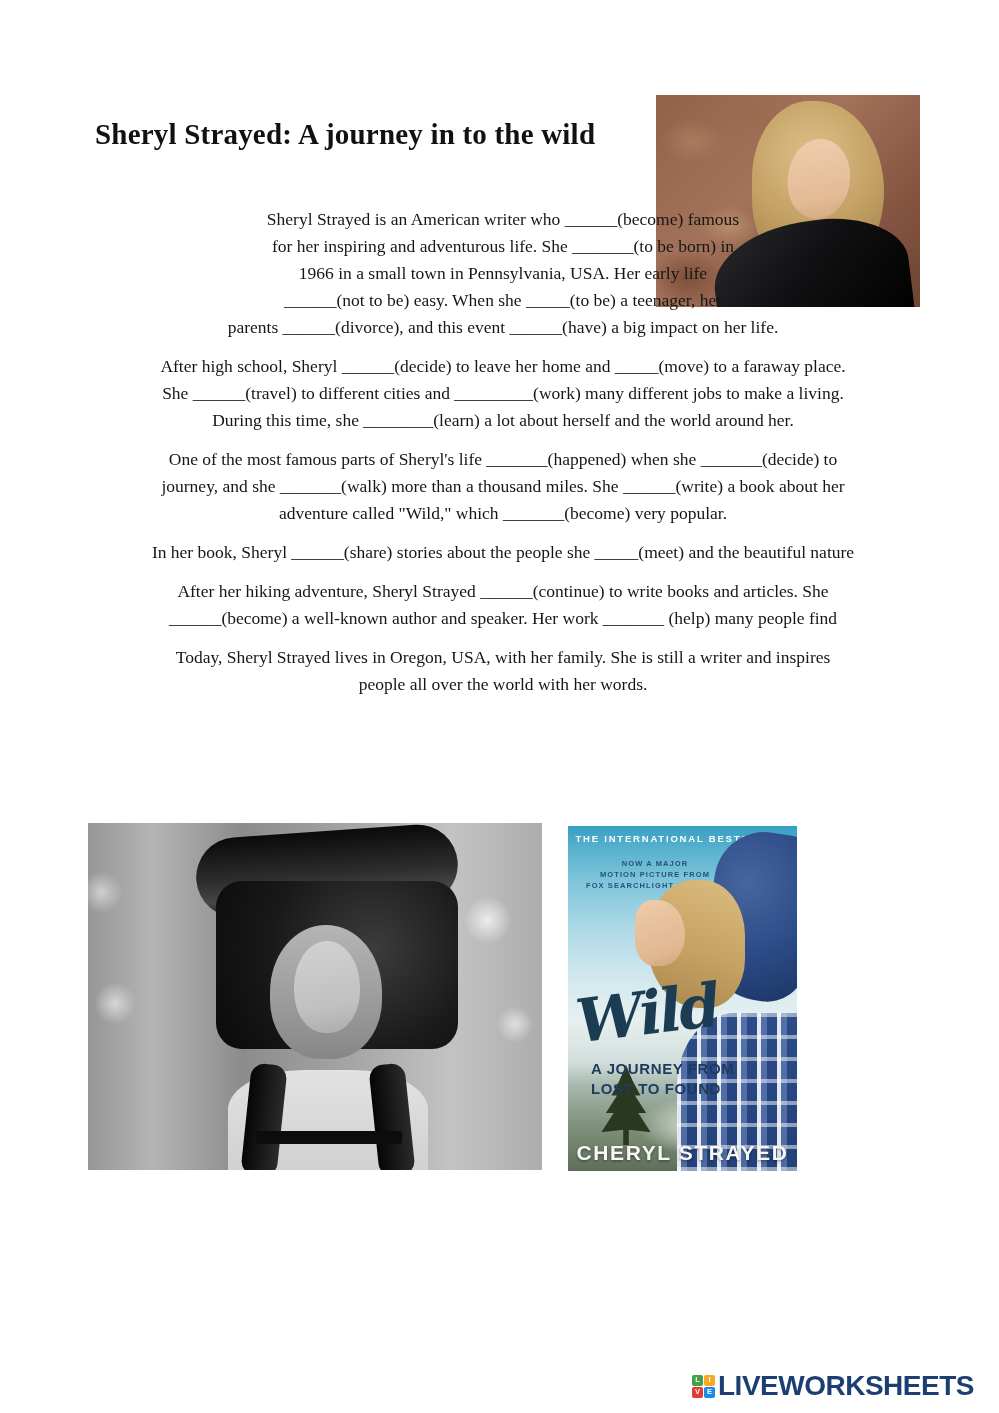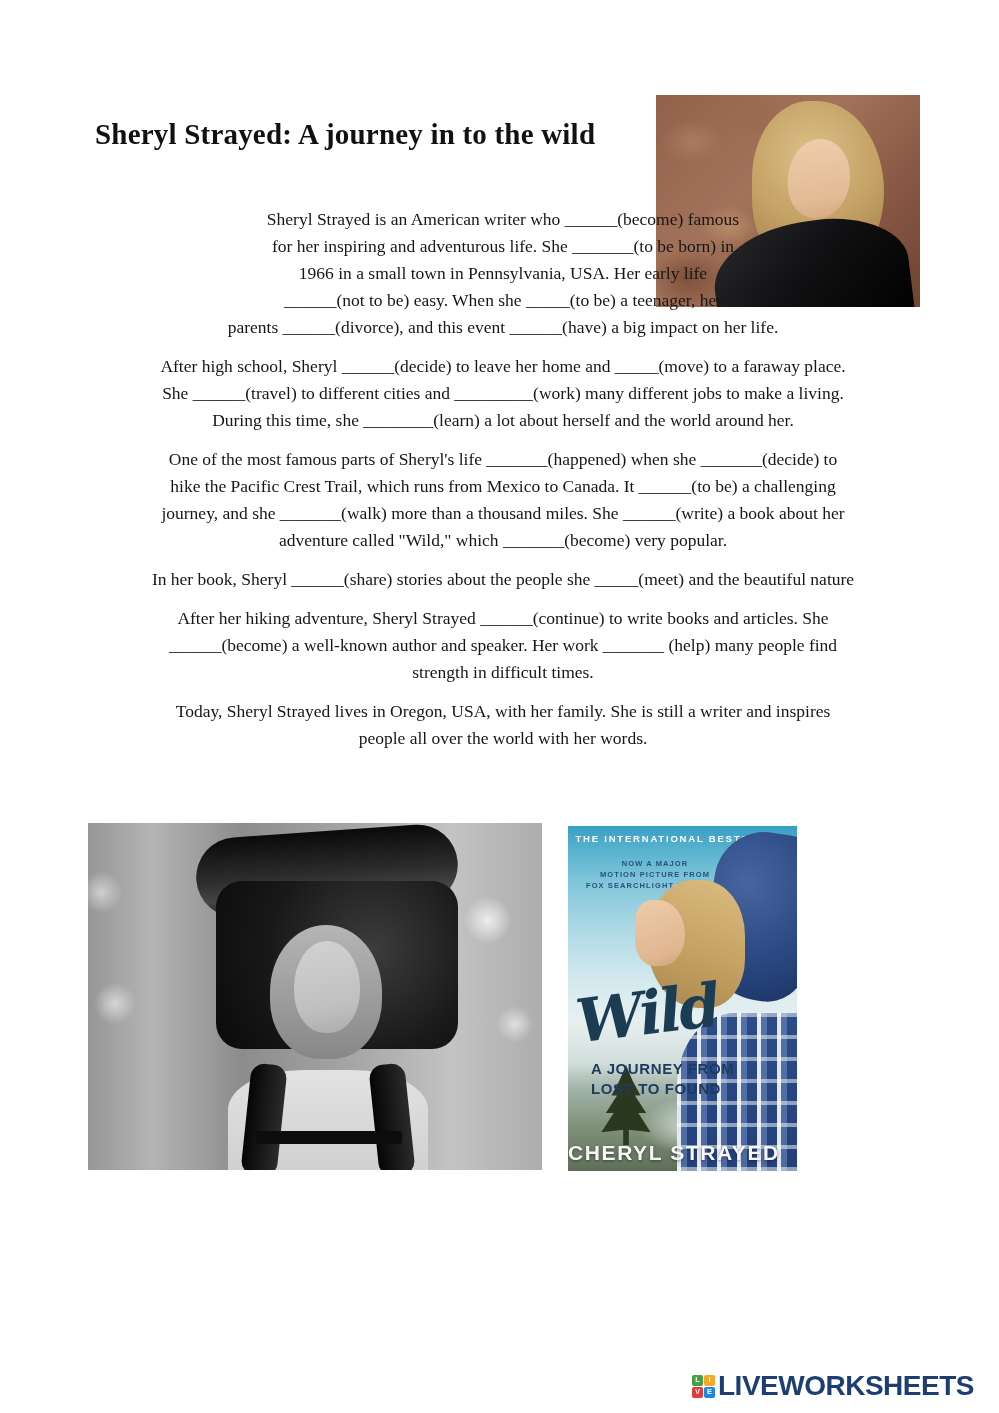--- a/index.html
+++ b/index.html
@@ -153,21 +153,21 @@
   .book .wild {
     position:absolute; left:8px; top:152px;
     font-family:"DejaVu Serif", serif; font-style:italic; font-weight:bold;
     font-size:60px; letter-spacing:-3px; color:#1c3c54; transform:rotate(-7deg);
   }
   .book .subtitle {
     position:absolute; left:23px; top:233px;
     color:#1e3a5f; font-size:15px; font-weight:bold; letter-spacing:0.6px; line-height:20px;
   }
   .book .author {
-    position:absolute; left:0; right:0; bottom:6px; text-align:left;
+    position:absolute; left:0; right:0; bottom:6px; text-align:center;
     color:#f7f7f7; font-size:21px; font-weight:bold; letter-spacing:1.6px;
     text-shadow:0 1px 3px rgba(0,0,0,0.45);
   }
 
   
   .lw-logo {
     position:absolute; left:692px; top:1370px; display:flex; align-items:center;
     cursor:pointer; text-decoration:none;
   }
   .lw-squares {
@@ -207,31 +207,29 @@
     <div class="tline">______(not to be) easy. When she _____(to be) a teenager, her</div>
     <div class="tline">parents ______(divorce), and this event ______(have) a big impact on her life.</div>
   </div>
   <div class="para">
     <div class="tline">After high school, Sheryl ______(decide) to leave her home and _____(move) to a faraway place.</div>
     <div class="tline">She ______(travel) to different cities and _________(work) many different jobs to make a living.</div>
     <div class="tline">During this time, she ________(learn) a lot about herself and the world around her.</div>
   </div>
   <div class="para">
     <div class="tline">One of the most famous parts of Sheryl's life _______(happened) when she _______(decide) to</div>
-    <div class="tline">hike the Pacific Crest Trail, which runs from Mexico to Canada. It ______(to be) a challenging</div>
     <div class="tline">journey, and she _______(walk) more than a thousand miles. She ______(write) a book about her</div>
     <div class="tline">adventure called "Wild," which _______(become) very popular.</div>
   </div>
   <div class="para">
     <div class="tline">In her book, Sheryl ______(share) stories about the people she _____(meet) and the beautiful nature</div>
   </div>
   <div class="para">
     <div class="tline">After her hiking adventure, Sheryl Strayed ______(continue) to write books and articles. She</div>
     <div class="tline">______(become) a well-known author and speaker. Her work _______ (help) many people find</div>
-    <div class="tline">strength in difficult times.</div>
   </div>
   <div class="para">
     <div class="tline">Today, Sheryl Strayed lives in Oregon, USA, with her family. She is still a writer and inspires</div>
     <div class="tline">people all over the world with her words.</div>
   </div>
 </div>
 
 <div class="bw-photo">
   <div class="roll"></div>
   <div class="pack"></div>

